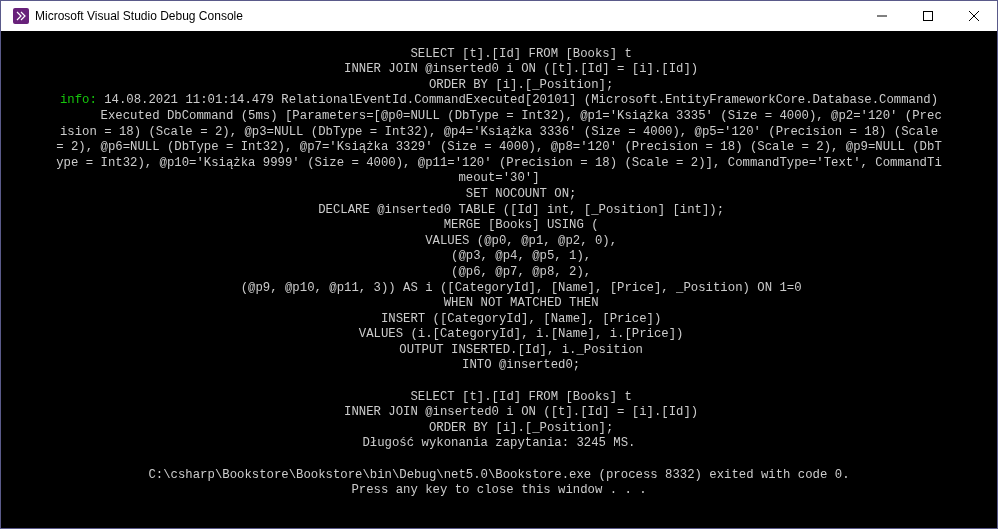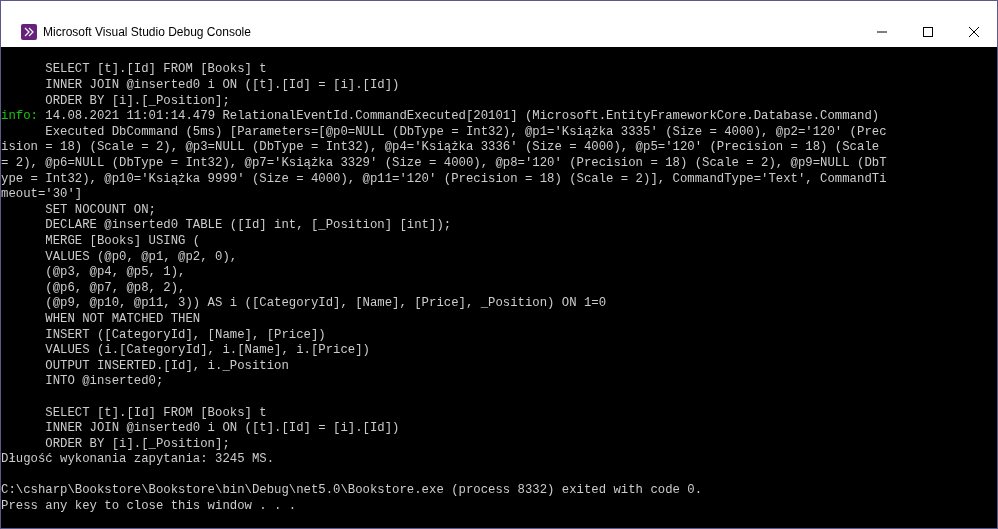--- a/index.html
+++ b/index.html
@@ -6,23 +6,22 @@
     html, body { width: 998px; height: 529px; overflow: hidden; font-family: "Segoe UI", Tahoma, sans-serif; }
     .window {
       width: 998px; height: 529px;
       background: #ffffff;
       border: 1px solid #5a5a8a;
       display: flex; flex-direction: column;
     }
     .titlebar {
       height: 30px; background: #ffffff;
       display: flex; align-items: center;
-      padding-left: 20px;
+      padding-left: 12px;
       user-select: none;
-      margin-top: 16px;
     }
     .titlebar-icon {
       width: 16px; height: 16px;
       background: #68217a;
       margin-right: 6px;
       display: flex; align-items: center; justify-content: center;
       border-radius: 2px;
     }
     .titlebar-icon svg { width: 10px; height: 10px; }
     .titlebar-title { font-size: 12px; color: #000; flex: 0 0 auto; }
@@ -38,21 +37,21 @@
       flex: 1 1 auto;
       background: #000000;
       color: #cccccc;
       font-family: Consolas, "Courier New", monospace;
       font-size: 12.3px;
       line-height: 15.6px;
       padding: 0 0 0 0;
       white-space: pre;
       overflow: hidden;
     }
-    .content-row { display: flex; flex: 1 1 auto; min-height: 0; }
+    .content-row { display: flex; flex: 1 1 auto; min-height: 0; text-align: center; }
     .line { white-space: pre; }
     .c-info { color: #16c60c; }
   </style>
 </head>
 <body>
 
 <div class="window">
   <div class="titlebar">
     <div class="titlebar-icon">
       <svg viewBox="0 0 10 10">

